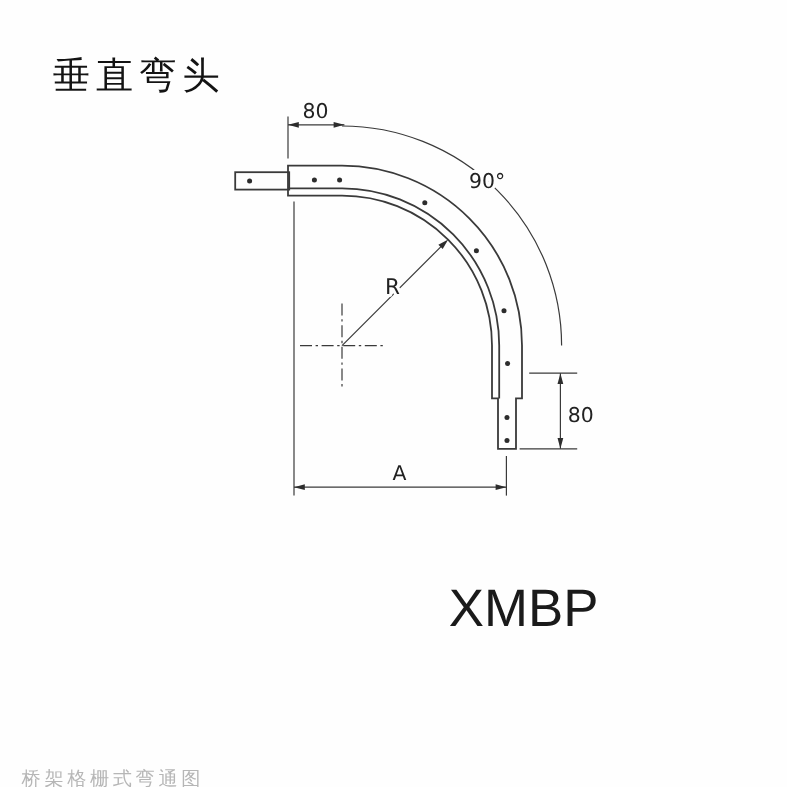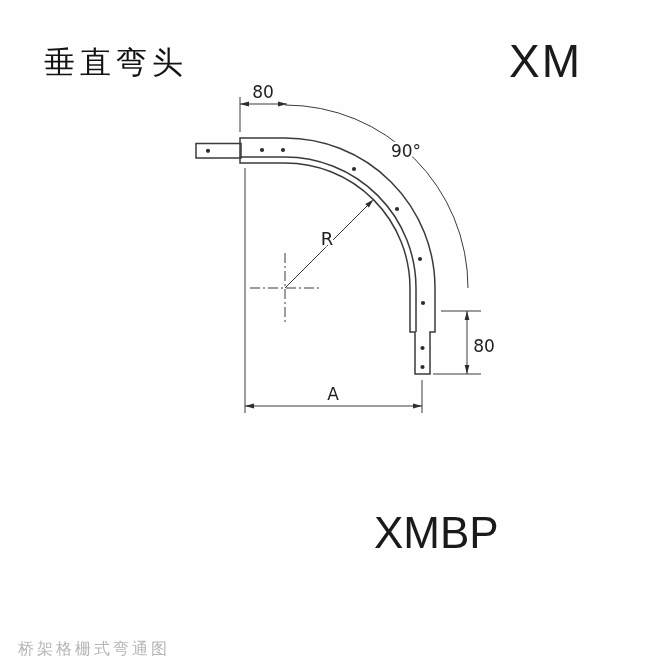--- a/index.html
+++ b/index.html
@@ -27,21 +27,21 @@
     left: 509px;
     top: 34px;
     font-size: 46px;
     font-weight: 400;
     color: #1a1a1a;
     letter-spacing: 2px;
   }
   .model {
     position: absolute;
     left: 374px;
-    top: 508px;
+    top: 483px;
     font-size: 44px;
     color: #1a1a1a;
     display: flex;
     gap: 38px;
     white-space: nowrap;
   }
   .watermark {
     position: absolute;
     left: 18px;
     top: 639px;
@@ -84,21 +84,20 @@
   }
   .radius-label { font-size: 18px; }
 </style>
 </head>
 <body>
 
 <div class="page">
 
   <div class="title-cn">垂直弯头</div>
 
-  <div class="series">XM</div>
 
   <svg class="drawing" width="656" height="656" viewBox="0 0 656 656" xmlns="http://www.w3.org/2000/svg">
 
     <g>
 
       <rect class="stroke pipe-line" x="196" y="143.5" width="45" height="14.5"></rect>
 
       <path class="stroke pipe-line" d="M240 138 L285 138 A150 150 0 0 1 435 288 L435 332 L430 332 L430 374 L415 374 L415 332 L410 332 L410 288 A125 125 0 0 0 285 163 L240 163 Z"></path>
 
       <path class="stroke pipe-line" d="M240 157 L285 157 A131 131 0 0 1 416 288 L416 332"></path>

